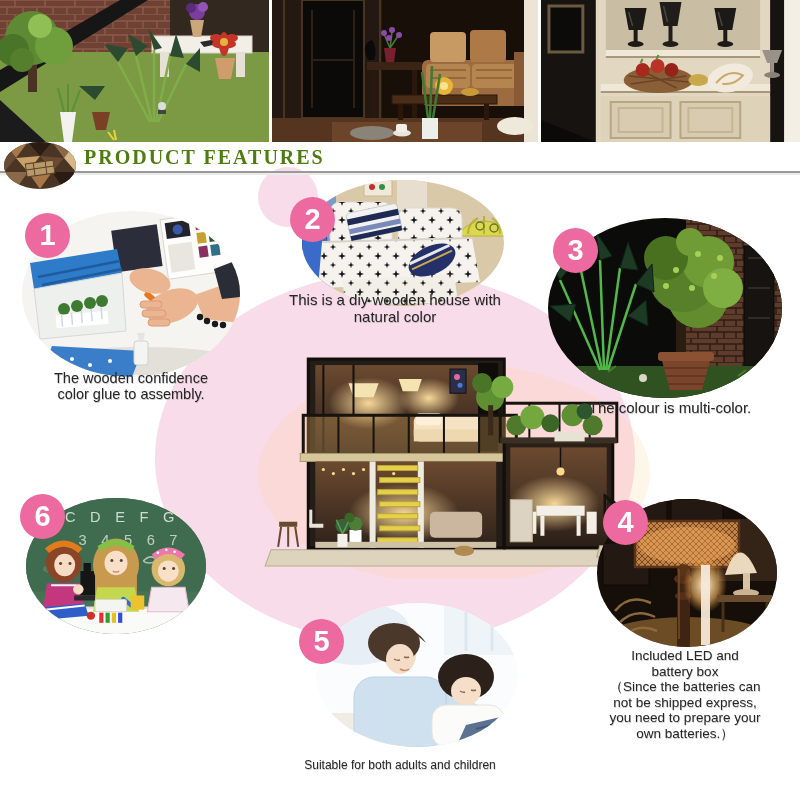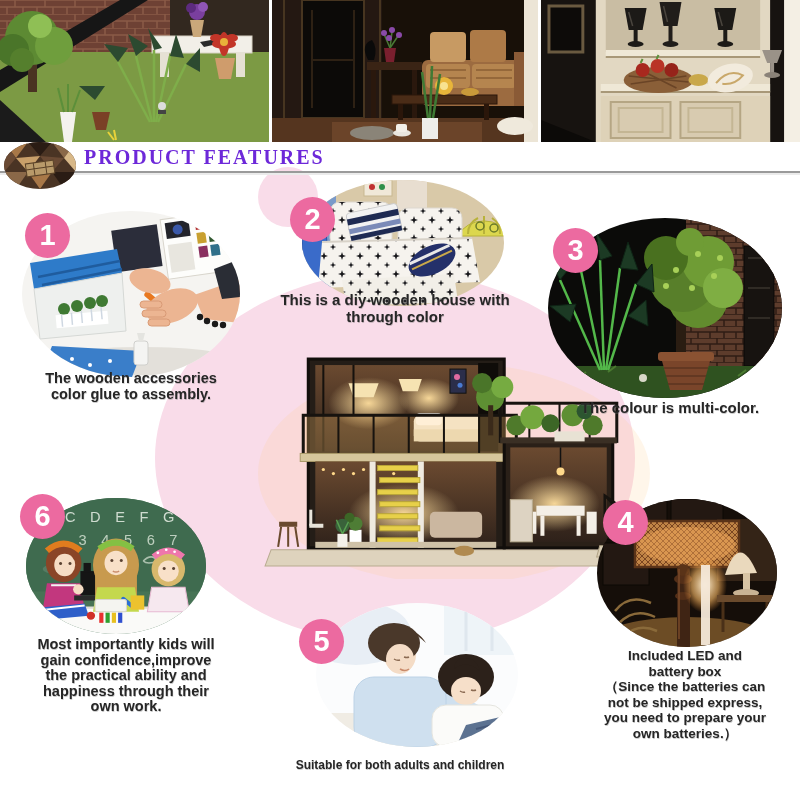--- a/index.html
+++ b/index.html
@@ -5,29 +5,29 @@
   html,body{margin:0;padding:0;background:#fff;}
   #canvas{position:relative;width:800px;height:800px;background:#fff;overflow:hidden;
           font-family:"Liberation Sans",sans-serif;}
   .photo{position:absolute;overflow:hidden;}
   .photo svg{display:block;width:100%;height:100%;}
   .oval{border-radius:50%;}
   .badge{position:absolute;width:45px;height:45px;border-radius:50%;
          background:var(--accent_pink,#ec6aa0);color:#fff;display:flex;align-items:center;
          justify-content:center;font-size:29px;font-weight:700;z-index:6;
          font-family:"Liberation Sans",sans-serif;}
-  .ftext{position:absolute;text-align:center;color:var(--text,#262626);font-weight:700;
+  .ftext{position:absolute;text-align:center;color:var(--text,#262626);font-weight:400;
          font-size:14.5px;line-height:15.5px;z-index:6;
          text-shadow:0.5px 1px 0.5px rgba(110,110,110,0.35);}
   .ftext span{display:block;}
   .big-ellipse{position:absolute;left:155px;top:272px;width:480px;height:372px;
          border-radius:50%;background:var(--ellipse_pink,#f9dce9);z-index:1;}
   .blob{position:absolute;border-radius:50%;background:var(--ellipse_pink,#f9dce9);z-index:1;}
   .hdr-title{position:absolute;left:84px;top:146px;font-family:"Liberation Serif",serif;
-         font-weight:700;font-size:20px;letter-spacing:2px;color:#6d28d9;z-index:4;}
+         font-weight:700;font-size:20px;letter-spacing:2px;color:#4d7c0f;z-index:4;}
   .hdr-line{position:absolute;left:0;top:171px;width:800px;height:2px;background:var(--divider,#9a9a9a);
          box-shadow:0 2px 0 #ebebeb;z-index:2;}
   .z5{z-index:5;} .z3{z-index:3;}
 </style>
 </head>
 <body>
 
 <div id="canvas">
 
   <div class="photo" style="left:0;top:0;width:269px;height:142px;">
@@ -375,21 +375,21 @@
         </g>
       <rect x="112" y="130" width="14" height="24" rx="3" fill="#f4f4f2" stroke="#d0d0cc"></rect>
       <polygon points="115,122 123,122 121,130 117,130" fill="#e4e4e0"></polygon>
       <g transform="rotate(30 28 150)">
           <ellipse cx="28" cy="150" rx="17" ry="7" fill="#3d5c35"></ellipse>
         </g>
     </svg>
   </div>
   <div class="badge" style="left:25px;top:213px;">1</div>
   <div class="ftext" style="left:10px;top:371px;width:242px;">
-    <span>The wooden accessories</span>
+    <span>The wooden confidence</span>
     <span>color glue to assembly.</span>
   </div>
 
   <div class="photo oval z5" style="left:302px;top:180px;width:202px;height:126px;">
     <svg viewBox="0 0 202 126" preserveAspectRatio="none">
       <defs>
         <pattern id="stars2" width="18" height="18" patternUnits="userSpaceOnUse">
           <path d="M0 -4 L1 -1 L4 0 L1 1 L0 4 L-1 1 L-4 0 L-1 -1 Z" transform="translate(4,4)" fill="#16161a"></path>
           <path d="M0 -4 L1 -1 L4 0 L1 1 L0 4 L-1 1 L-4 0 L-1 -1 Z" transform="translate(13,13) scale(0.8)" fill="#16161a"></path>
         </pattern>
@@ -424,21 +424,21 @@
       <g transform="rotate(-25 130 80)">
         <ellipse cx="130" cy="80" rx="25" ry="14" fill="#24306a"></ellipse>
         <path d="M108 80 h44" stroke="#c9a84a" stroke-width="2"></path>
           <path d="M108 74 h44" stroke="#e8e8e8" stroke-width="3"></path>
       </g>
     </svg>
   </div>
   <div class="badge" style="left:290px;top:197px;">2</div>
   <div class="ftext" style="left:243px;top:291px;width:304px;font-size:15px;line-height:17px;">
     <span>This is a diy wooden house with</span>
-    <span>through color</span>
+    <span>natural color</span>
   </div>
 
   <div class="photo oval z5" style="left:548px;top:218px;width:234px;height:180px;">
     <svg viewBox="0 0 234 180" preserveAspectRatio="none">
       <defs>
         <pattern id="bricks3" width="26" height="12" patternUnits="userSpaceOnUse">
           <rect width="26" height="12" fill="#5d3c2c"></rect>
           <path d="M0 0 h26 M0 6 h26 M13 0 v6 M6 6 v6 M20 6 v6" stroke="#2e1c14" stroke-width="1.5"></path>
         </pattern>
       </defs>
@@ -620,21 +620,14 @@
           <rect x="70" y="113" width="4" height="10" fill="#e83030"></rect>
           <rect x="76" y="113" width="4" height="10" fill="#30a030"></rect>
           <rect x="82" y="113" width="4" height="10" fill="#e8c020"></rect>
           <rect x="88" y="113" width="4" height="10" fill="#3050d0"></rect>
         </g>
       <rect x="100" y="96" width="13" height="14" fill="#ecc22e"></rect>
       <circle cx="62" cy="116" r="4" fill="#d03028"></circle>
     </svg>
   </div>
   <div class="badge" style="left:20px;top:494px;">6</div>
-  <div class="ftext" style="left:2px;top:637px;width:248px;">
-    <span>Most importantly kids will</span>
-    <span>gain confidence,improve</span>
-    <span>the practical ability and</span>
-    <span>happiness through their</span>
-    <span>own work.</span>
-  </div>
 
 </div>
 
 </body></html>

